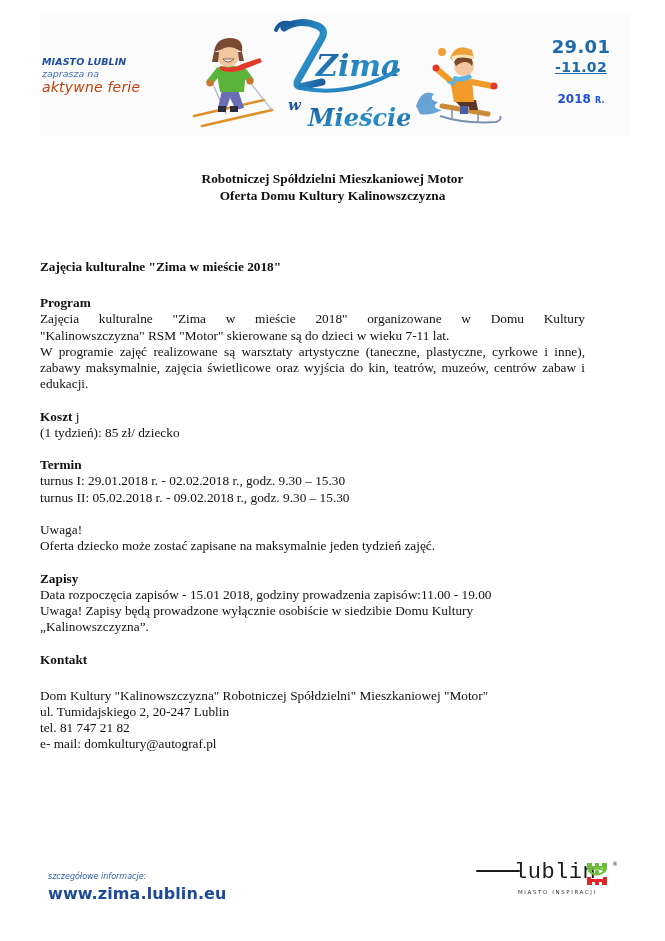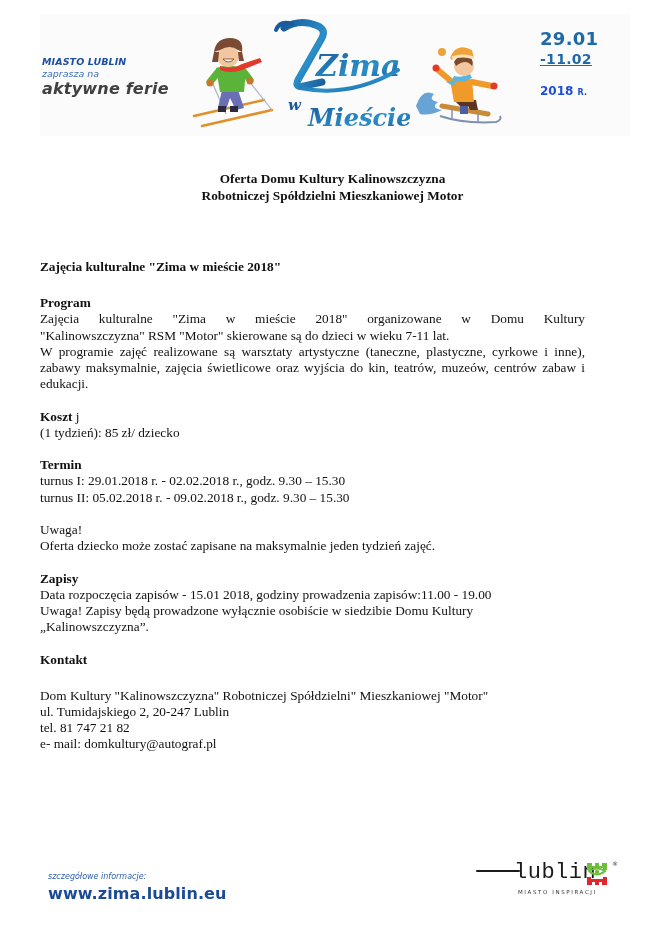--- a/index.html
+++ b/index.html
@@ -4,27 +4,27 @@
   <style>
     * { margin: 0; padding: 0; box-sizing: border-box; }
     html, body { width: 665px; height: 941px; background: #ffffff; overflow: hidden; }
     body { position: relative; font-family: "Liberation Serif", serif; color: #111; }
 
     
     .banner { position: absolute; left: 40px; top: 14px; width: 590px; height: 122px; background: #fbfbfb; }
     .promo { position: absolute; left: 42px; top: 56px; font-family: "DejaVu Sans", sans-serif; font-style: italic; }
     .promo .l1 { font-size: 9.5px; font-weight: bold; color: #1f4fa0; letter-spacing: 0.1px; }
     .promo .l2 { font-size: 9.5px; color: #3d6fb9; margin-top: 1px; }
-    .promo .l3 { font-size: 16px; font-weight: bold; color: #404040; margin-top: 0px; letter-spacing: 0.2px; }
+    .promo .l3 { font-size: 14px; font-weight: normal; color: #c2410c; margin-top: 0px; letter-spacing: 0.2px; }
 
     .skier { position: absolute; left: 190px; top: 30px; width: 88px; height: 100px; }
     .sledder { position: absolute; left: 412px; top: 36px; width: 96px; height: 94px; }
     .zima-logo { position: absolute; left: 270px; top: 10px; width: 140px; height: 125px; }
 
-    .dates { position: absolute; left: 540px; top: 28px; text-align: left; width: 82px; font-family: "DejaVu Sans", sans-serif; font-weight: bold; color: #1f69a8; }
+    .dates { position: absolute; left: 540px; top: 36px; text-align: center; width: 82px; font-family: "DejaVu Sans", sans-serif; font-weight: bold; color: #1f69a8; }
     .dates .d1 { font-size: 18px; line-height: 21px; letter-spacing: 0.3px; }
     .dates .d2 { font-size: 14px; line-height: 21px; letter-spacing: 0.3px; text-decoration: underline; }
     .dates .d3 { font-size: 12px; line-height: 15px; color: #1d4ed8; margin-top: 14px; }
     .dates .d3 .r { font-size: 8px; }
 
     
     .doc-title { position: absolute; left: 0; width: 665px; top: 170px; text-align: center; font-weight: bold; font-size: 13.3px; line-height: 17px; }
     .content { position: absolute; left: 40px; top: 259px; width: 545px; font-size: 13.3px; line-height: 16.2px; }
     .content .h { font-weight: bold; }
     .content .justify { text-align: justify; }
@@ -132,22 +132,22 @@
   <path d="M40 22 Q50 18 62 22" stroke="#fbe3b8" stroke-width="3" fill="none"></path>
 </svg>
 
 <div class="dates">
   <div class="d1">29.01</div>
   <div class="d2">-11.02</div>
   <div class="d3"><span>2018</span> <span class="r">R.</span></div>
 </div>
 
 <div class="doc-title">
+  <div>Robotniczej Spółdzielni Mieszkaniowej Motor</div>
   <div>Oferta Domu Kultury Kalinowszczyzna</div>
-  <div>Robotniczej Spółdzielni Mieszkaniowej Motor</div>
 </div>
 
 <div class="content">
   <div class="h">Zajęcia kulturalne "Zima w mieście 2018"</div>
   <div class="gap-big"></div>
 
   <div class="h">Program</div>
   <div class="justify-last">Zajęcia kulturalne "Zima w mieście 2018" organizowane w Domu Kultury</div>
   <div>"Kalinowszczyzna" RSM "Motor" skierowane są do dzieci w wieku 7-11 lat.</div>
   <div class="justify">W programie zajęć realizowane są warsztaty artystyczne (taneczne, plastyczne, cyrkowe i inne), zabawy maksymalnie, zajęcia świetlicowe oraz wyjścia do kin, teatrów, muzeów, centrów zabaw i edukacji.</div>

